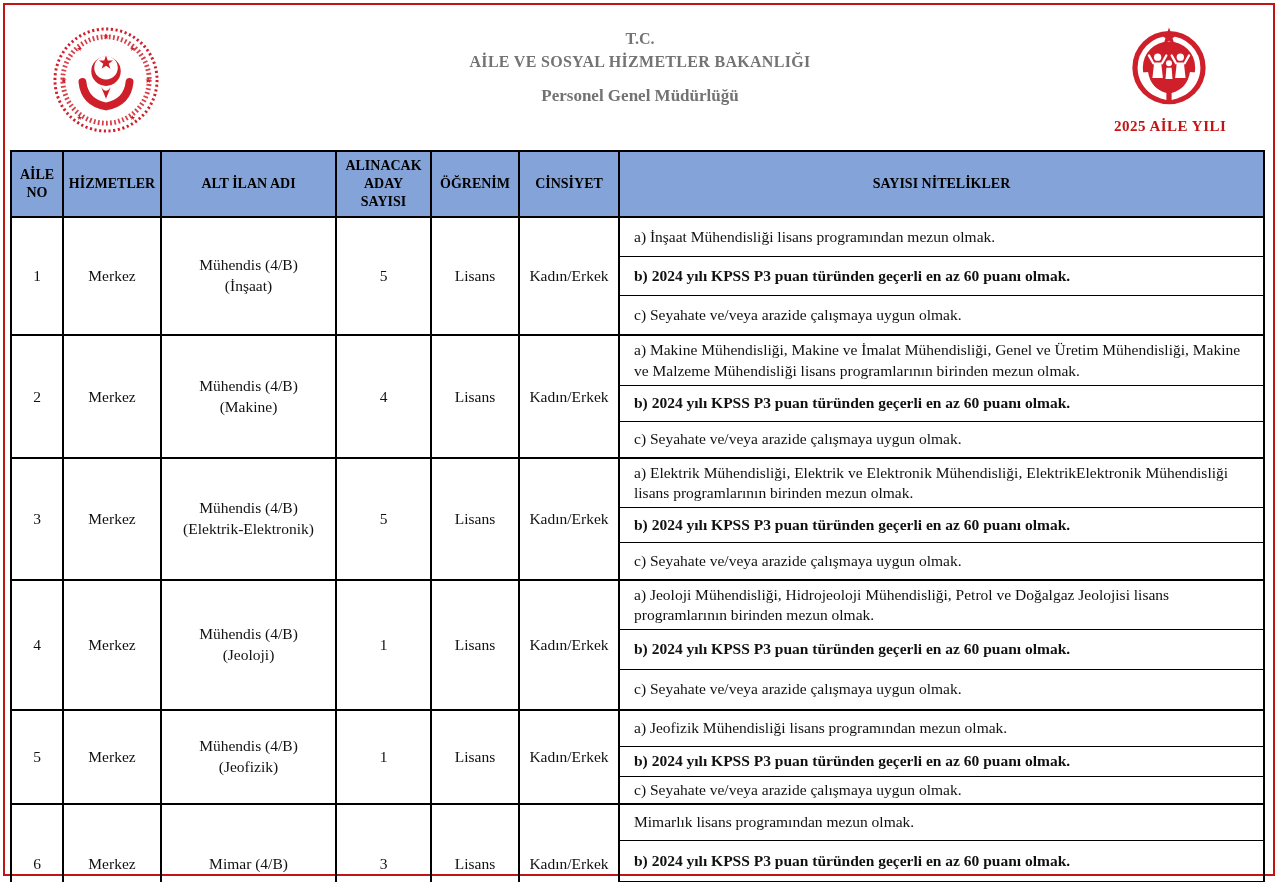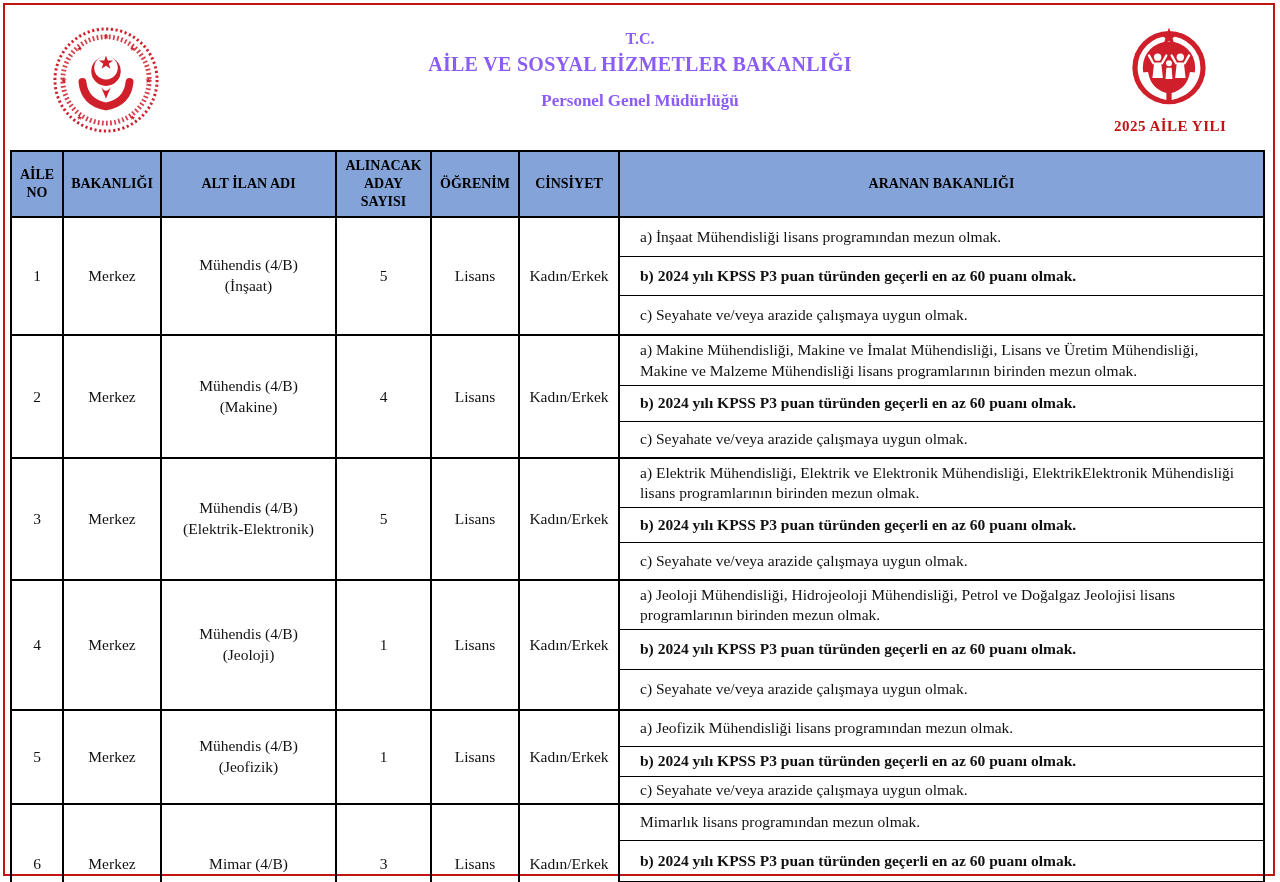--- a/index.html
+++ b/index.html
@@ -6,23 +6,23 @@
   body{
     width:1280px;height:882px;position:relative;background:#ffffff;
     font-family:"Liberation Serif","DejaVu Serif",serif;
     overflow:hidden;
   }
   .page-border{
     position:absolute;left:3px;top:3px;right:5px;bottom:6px;
     border:2px solid #c31414;pointer-events:none;
   }
   
-  .doc-header{position:absolute;left:0;top:30px;width:100%;text-align:center;color:#8b5cf6;}
+  .doc-header{position:absolute;left:0;top:30px;width:100%;text-align:center;color:#737373;}
   .hdr-tc{font-size:16px;font-weight:bold;}
-  .hdr-ministry{font-size:20px;font-weight:bold;margin-top:5px;letter-spacing:.3px;}
+  .hdr-ministry{font-size:16px;font-weight:bold;margin-top:5px;letter-spacing:.3px;}
   .hdr-dept{font-size:17px;font-weight:bold;margin-top:15px;}
   .logo-left{position:absolute;left:52px;top:26px;width:108px;height:108px;}
   .logo-right{position:absolute;right:56px;top:24px;width:110px;text-align:center;}
   .logo-right svg{width:96px;height:96px;display:block;margin:0 auto;}
   .logo-caption{font-size:15px;font-weight:bold;color:#c31414;margin-top:-2px;letter-spacing:.5px;white-space:nowrap;}
   
   table.jobs{
     position:absolute;left:10px;top:150px;width:1253px;
     border-collapse:collapse;table-layout:fixed;
   }
@@ -32,21 +32,21 @@
     text-align:center;vertical-align:middle;white-space:pre-line;
     height:60px;padding:2px;
   }
   td.main{
     border:2px solid #000;text-align:center;vertical-align:middle;
     font-size:15.5px;color:#111;padding:2px;
   }
   td.alt{white-space:pre-line;line-height:1.35;margin-left:24px;}
   td.qual{
     border:2px solid #000;font-size:15.5px;color:#111;
-    padding:2px 20px;vertical-align:middle;line-height:1.3;
+    padding:2px 14px;vertical-align:middle;line-height:1.3;
   }
   td.q-first{border-bottom-width:1px;}
   td.q-mid{border-top-width:1px;border-bottom-width:1px;font-weight:bold;}
   td.q-last{border-top-width:1px;}
   .h34{height:34px}.h45{height:45px}.h31{height:31px}.h44{height:44px}
   .h30{height:30px}.h32{height:32px}.h35{height:35px}.h25{height:25px}
   .h22{height:22px}.h36{height:36px}.h37{height:37px}
 </style>
 </head>
 <body>
@@ -107,28 +107,28 @@
       <col style="width:175px">
     <col style="width:95px">
       <col style="width:88px">
       <col style="width:100px">
     <col style="width:645px">
   </colgroup>
   <thead>
     <tr>
       <th>AİLE
 NO</th>
-      <th>BAKANLIĞI</th>
+      <th>HİZMETLER</th>
       <th>ALT İLAN ADI</th>
       <th>ALINACAK
 ADAY
 SAYISI</th>
       <th>ÖĞRENİM</th>
       <th>CİNSİYET</th>
-      <th>ARANAN BAKANLIĞI</th>
+      <th>SAYISI NİTELİKLER</th>
     </tr>
   </thead>
   <tbody>
 
     <tr>
       <td class="main" rowspan="3">1</td>
       <td class="main" rowspan="3">Merkez</td>
       <td class="main alt" rowspan="3">Mühendis (4/B)
 (İnşaat)</td>
       <td class="main" rowspan="3">5</td>
@@ -144,21 +144,21 @@
     </tr>
 
     <tr>
       <td class="main" rowspan="3">2</td>
       <td class="main" rowspan="3">Merkez</td>
       <td class="main alt" rowspan="3">Mühendis (4/B)
 (Makine)</td>
       <td class="main" rowspan="3">4</td>
       <td class="main" rowspan="3">Lisans</td>
       <td class="main" rowspan="3">Kadın/Erkek</td>
-      <td class="qual q-first h45">a) Makine Mühendisliği, Makine ve İmalat Mühendisliği, Lisans ve Üretim Mühendisliği, Makine ve Malzeme Mühendisliği lisans programlarının birinden mezun olmak.</td>
+      <td class="qual q-first h45">a) Makine Mühendisliği, Makine ve İmalat Mühendisliği, Genel ve Üretim Mühendisliği, Makine ve Malzeme Mühendisliği lisans programlarının birinden mezun olmak.</td>
     </tr>
     <tr>
       <td class="qual q-mid h31">b) 2024 yılı KPSS P3 puan türünden geçerli en az 60 puanı olmak.</td>
     </tr>
     <tr>
       <td class="qual q-last h31">c) Seyahate ve/veya arazide çalışmaya uygun olmak.</td>
     </tr>
 
     <tr>
       <td class="main" rowspan="3">3</td>

